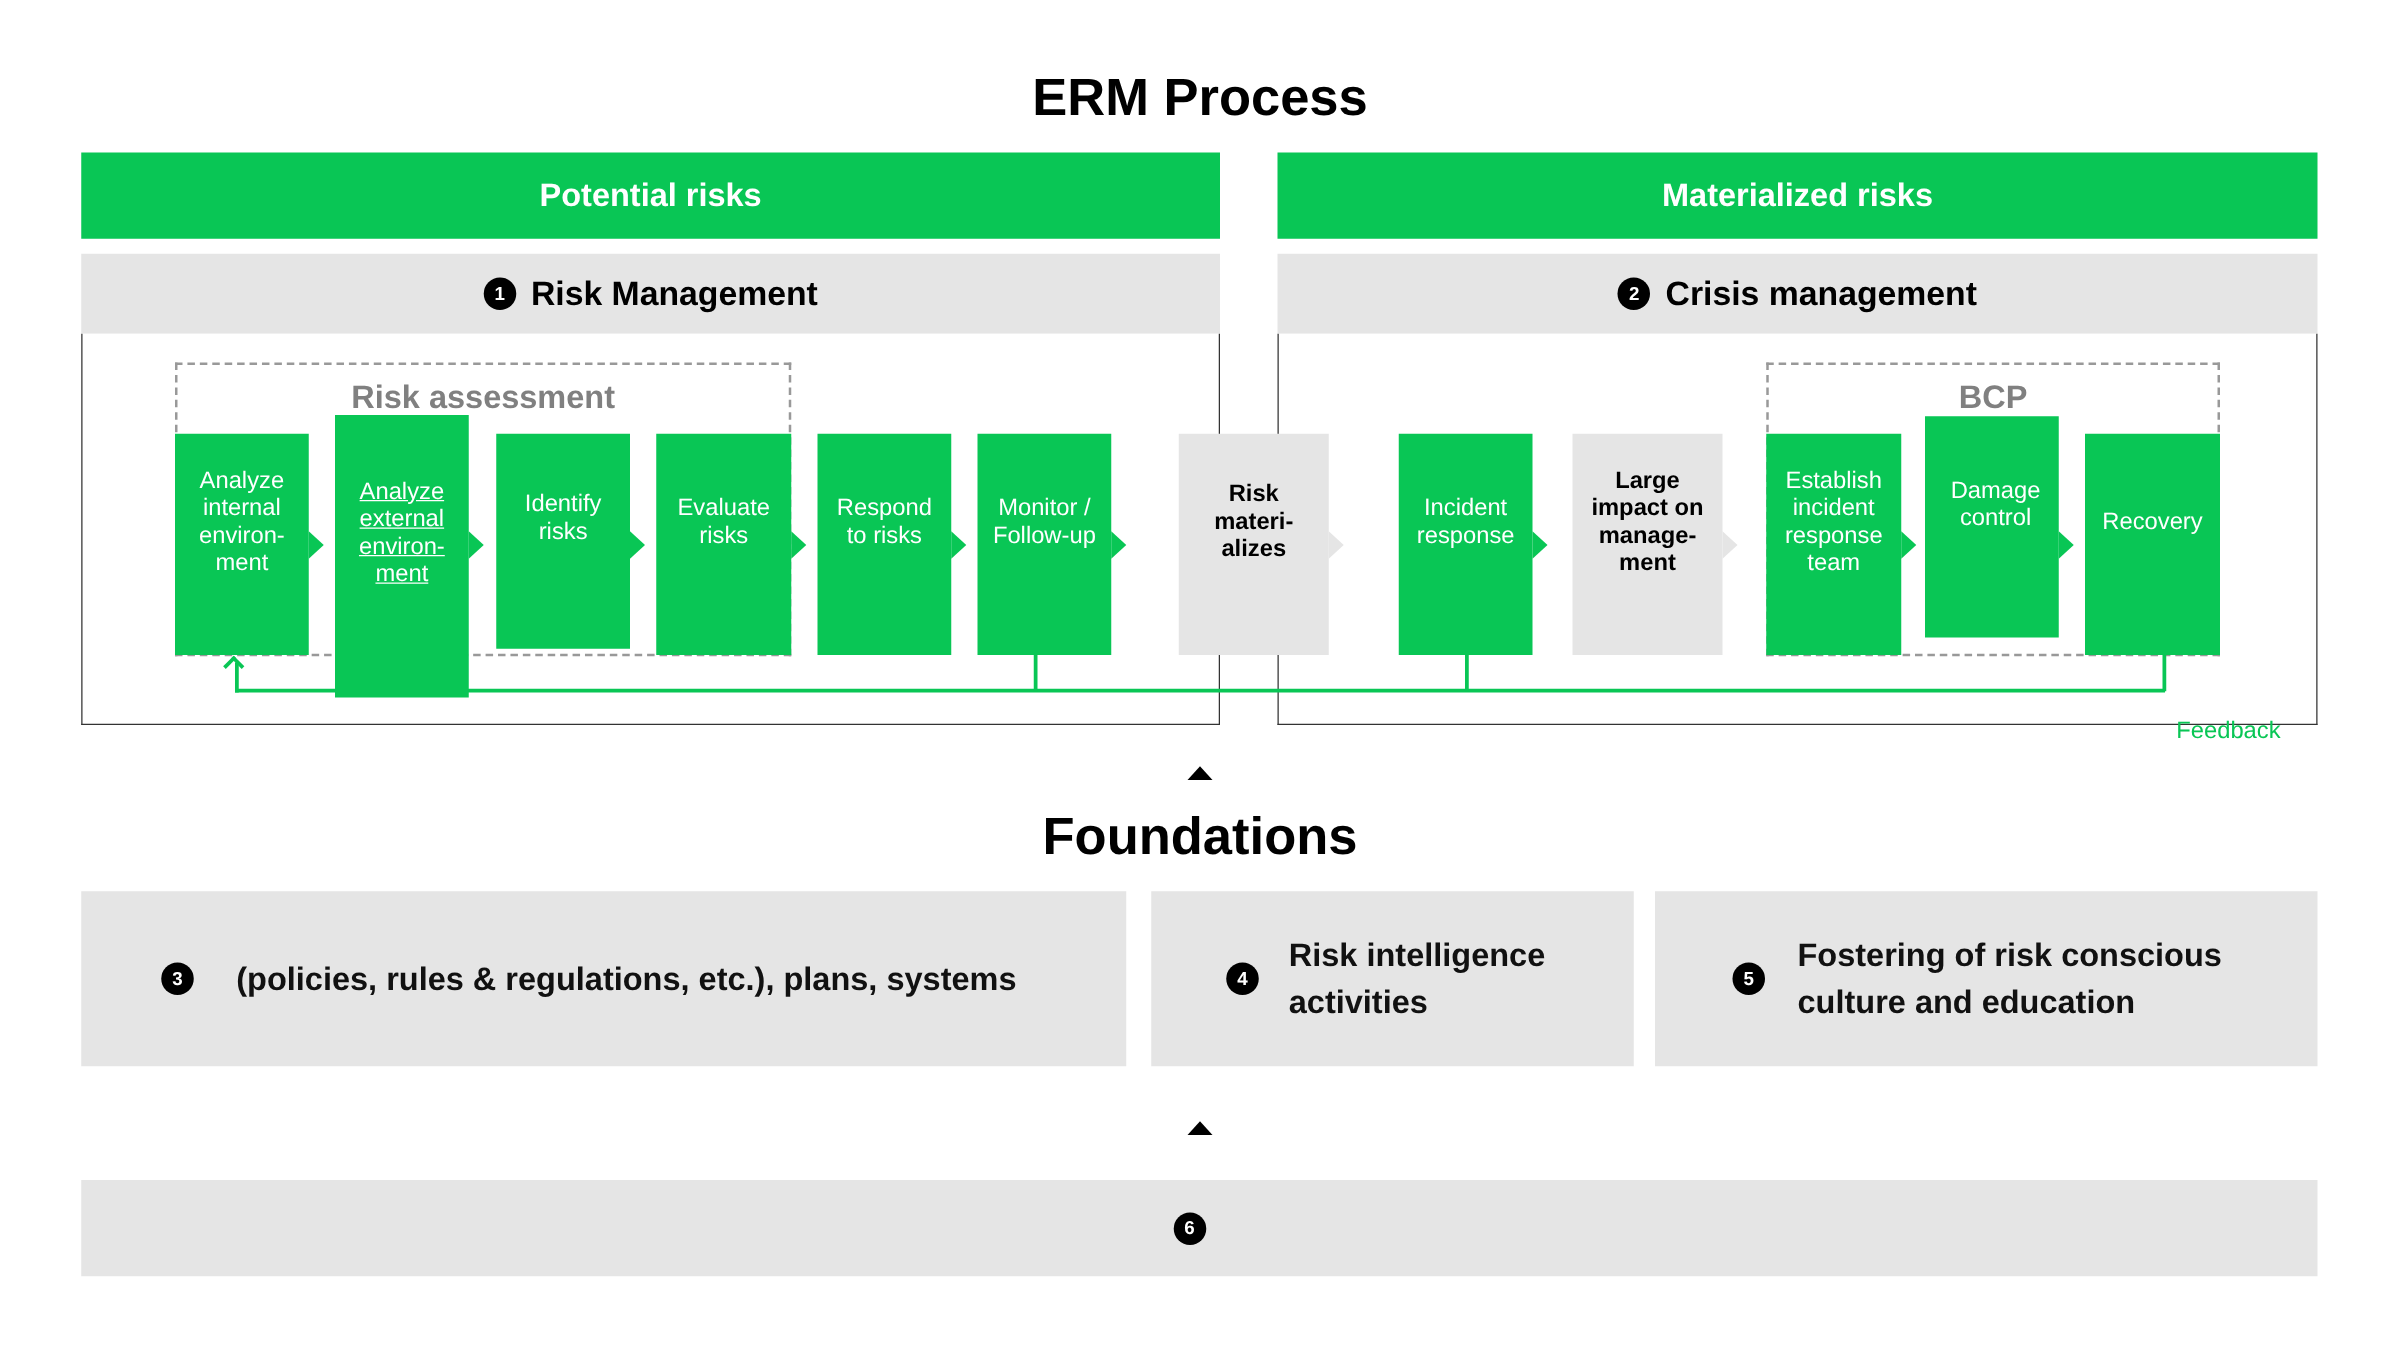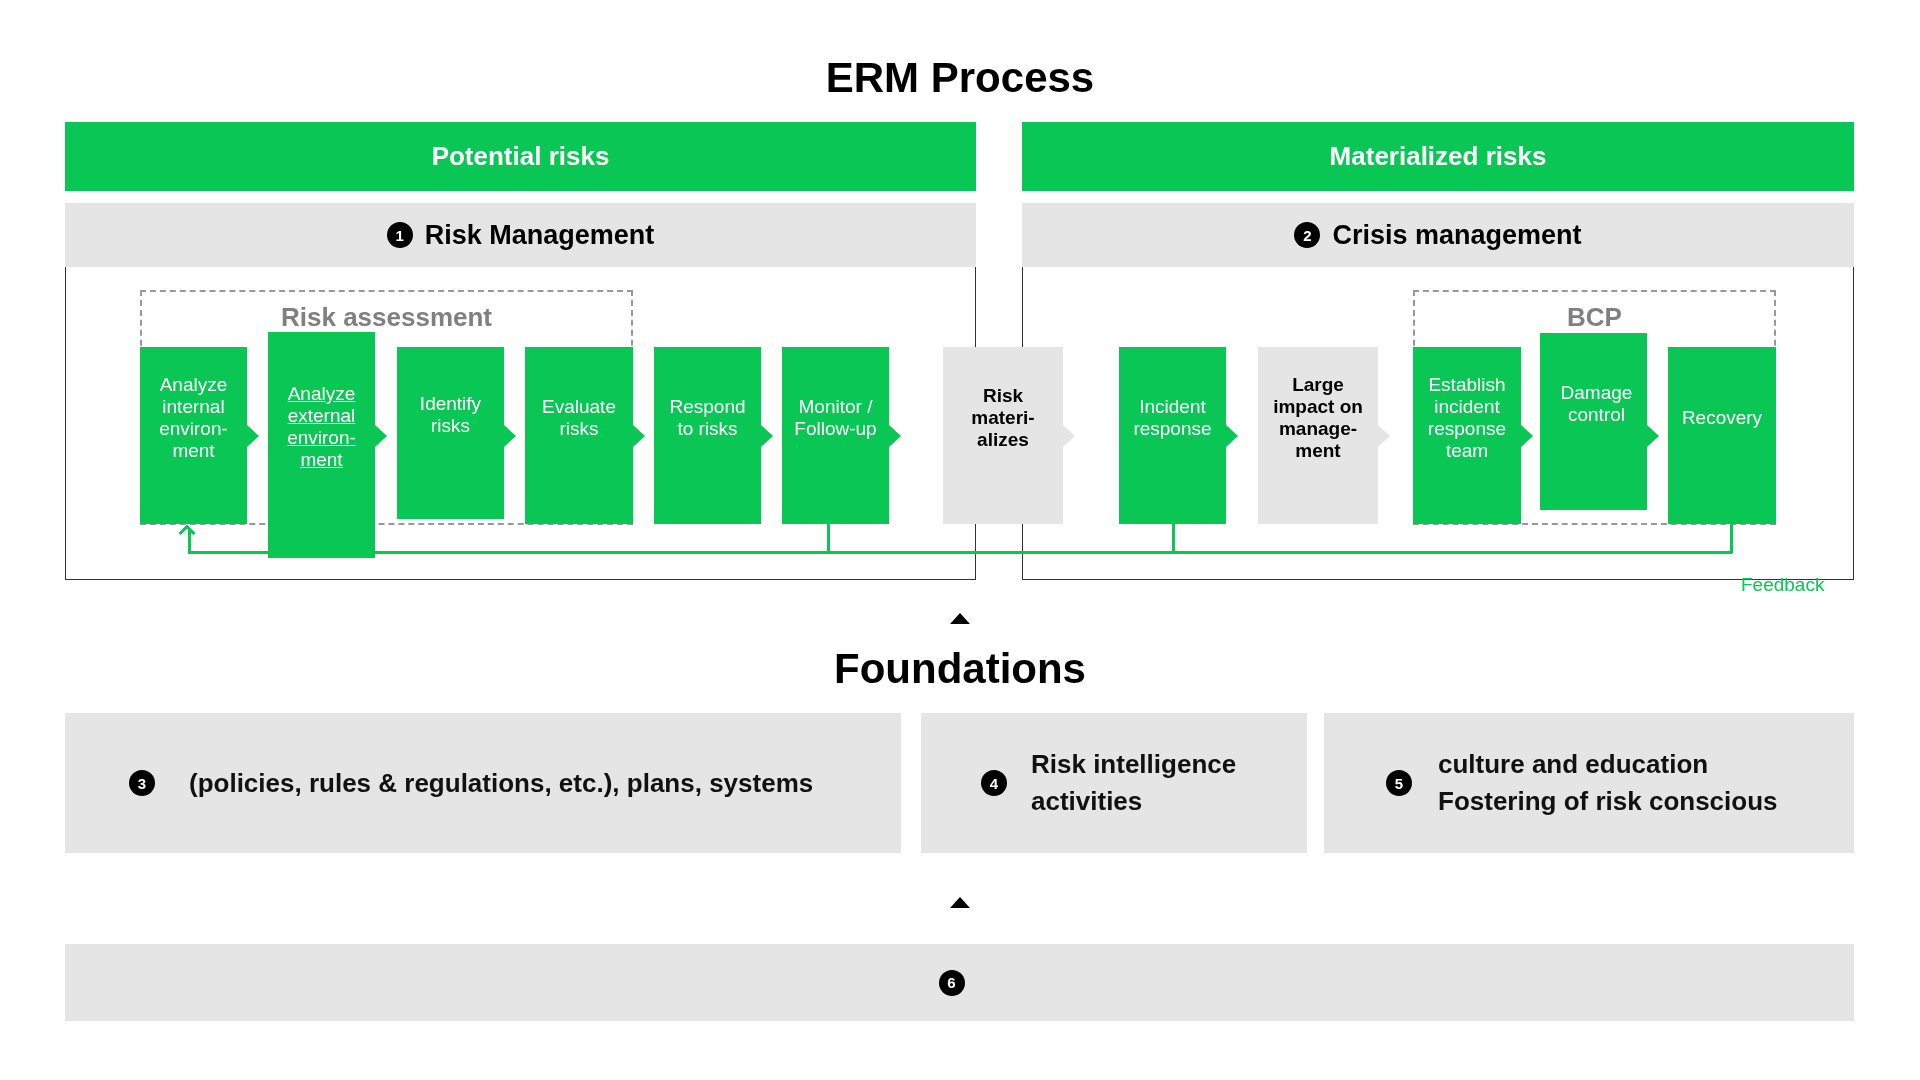--- a/index.html
+++ b/index.html
@@ -120,22 +120,22 @@
 <div class="abs found-box" style="left:921px; top:713px; width:386px; height:140px; padding-left:60px;">
   <span class="num" style="margin-right:24px;">4</span>
   <div>
     <div>Risk intelligence</div>
     <div>activities</div>
   </div>
 </div>
 <div class="abs found-box" style="left:1324px; top:713px; width:530px; height:140px; padding-left:62px;">
   <span class="num" style="margin-right:26px;">5</span>
   <div>
+    <div>Fostering of risk conscious</div>
     <div>culture and education</div>
-    <div>Fostering of risk conscious</div>
   </div>
 </div>
 
 <div class="abs tri" style="left:950px; top:897px;"></div>
 
 <div class="abs found-box" style="left:65px; top:944px; width:1789px; height:77px; justify-content:center;">
   <span class="num" style="margin-right:16px;">6</span>
 </div>
 
 </body></html>

